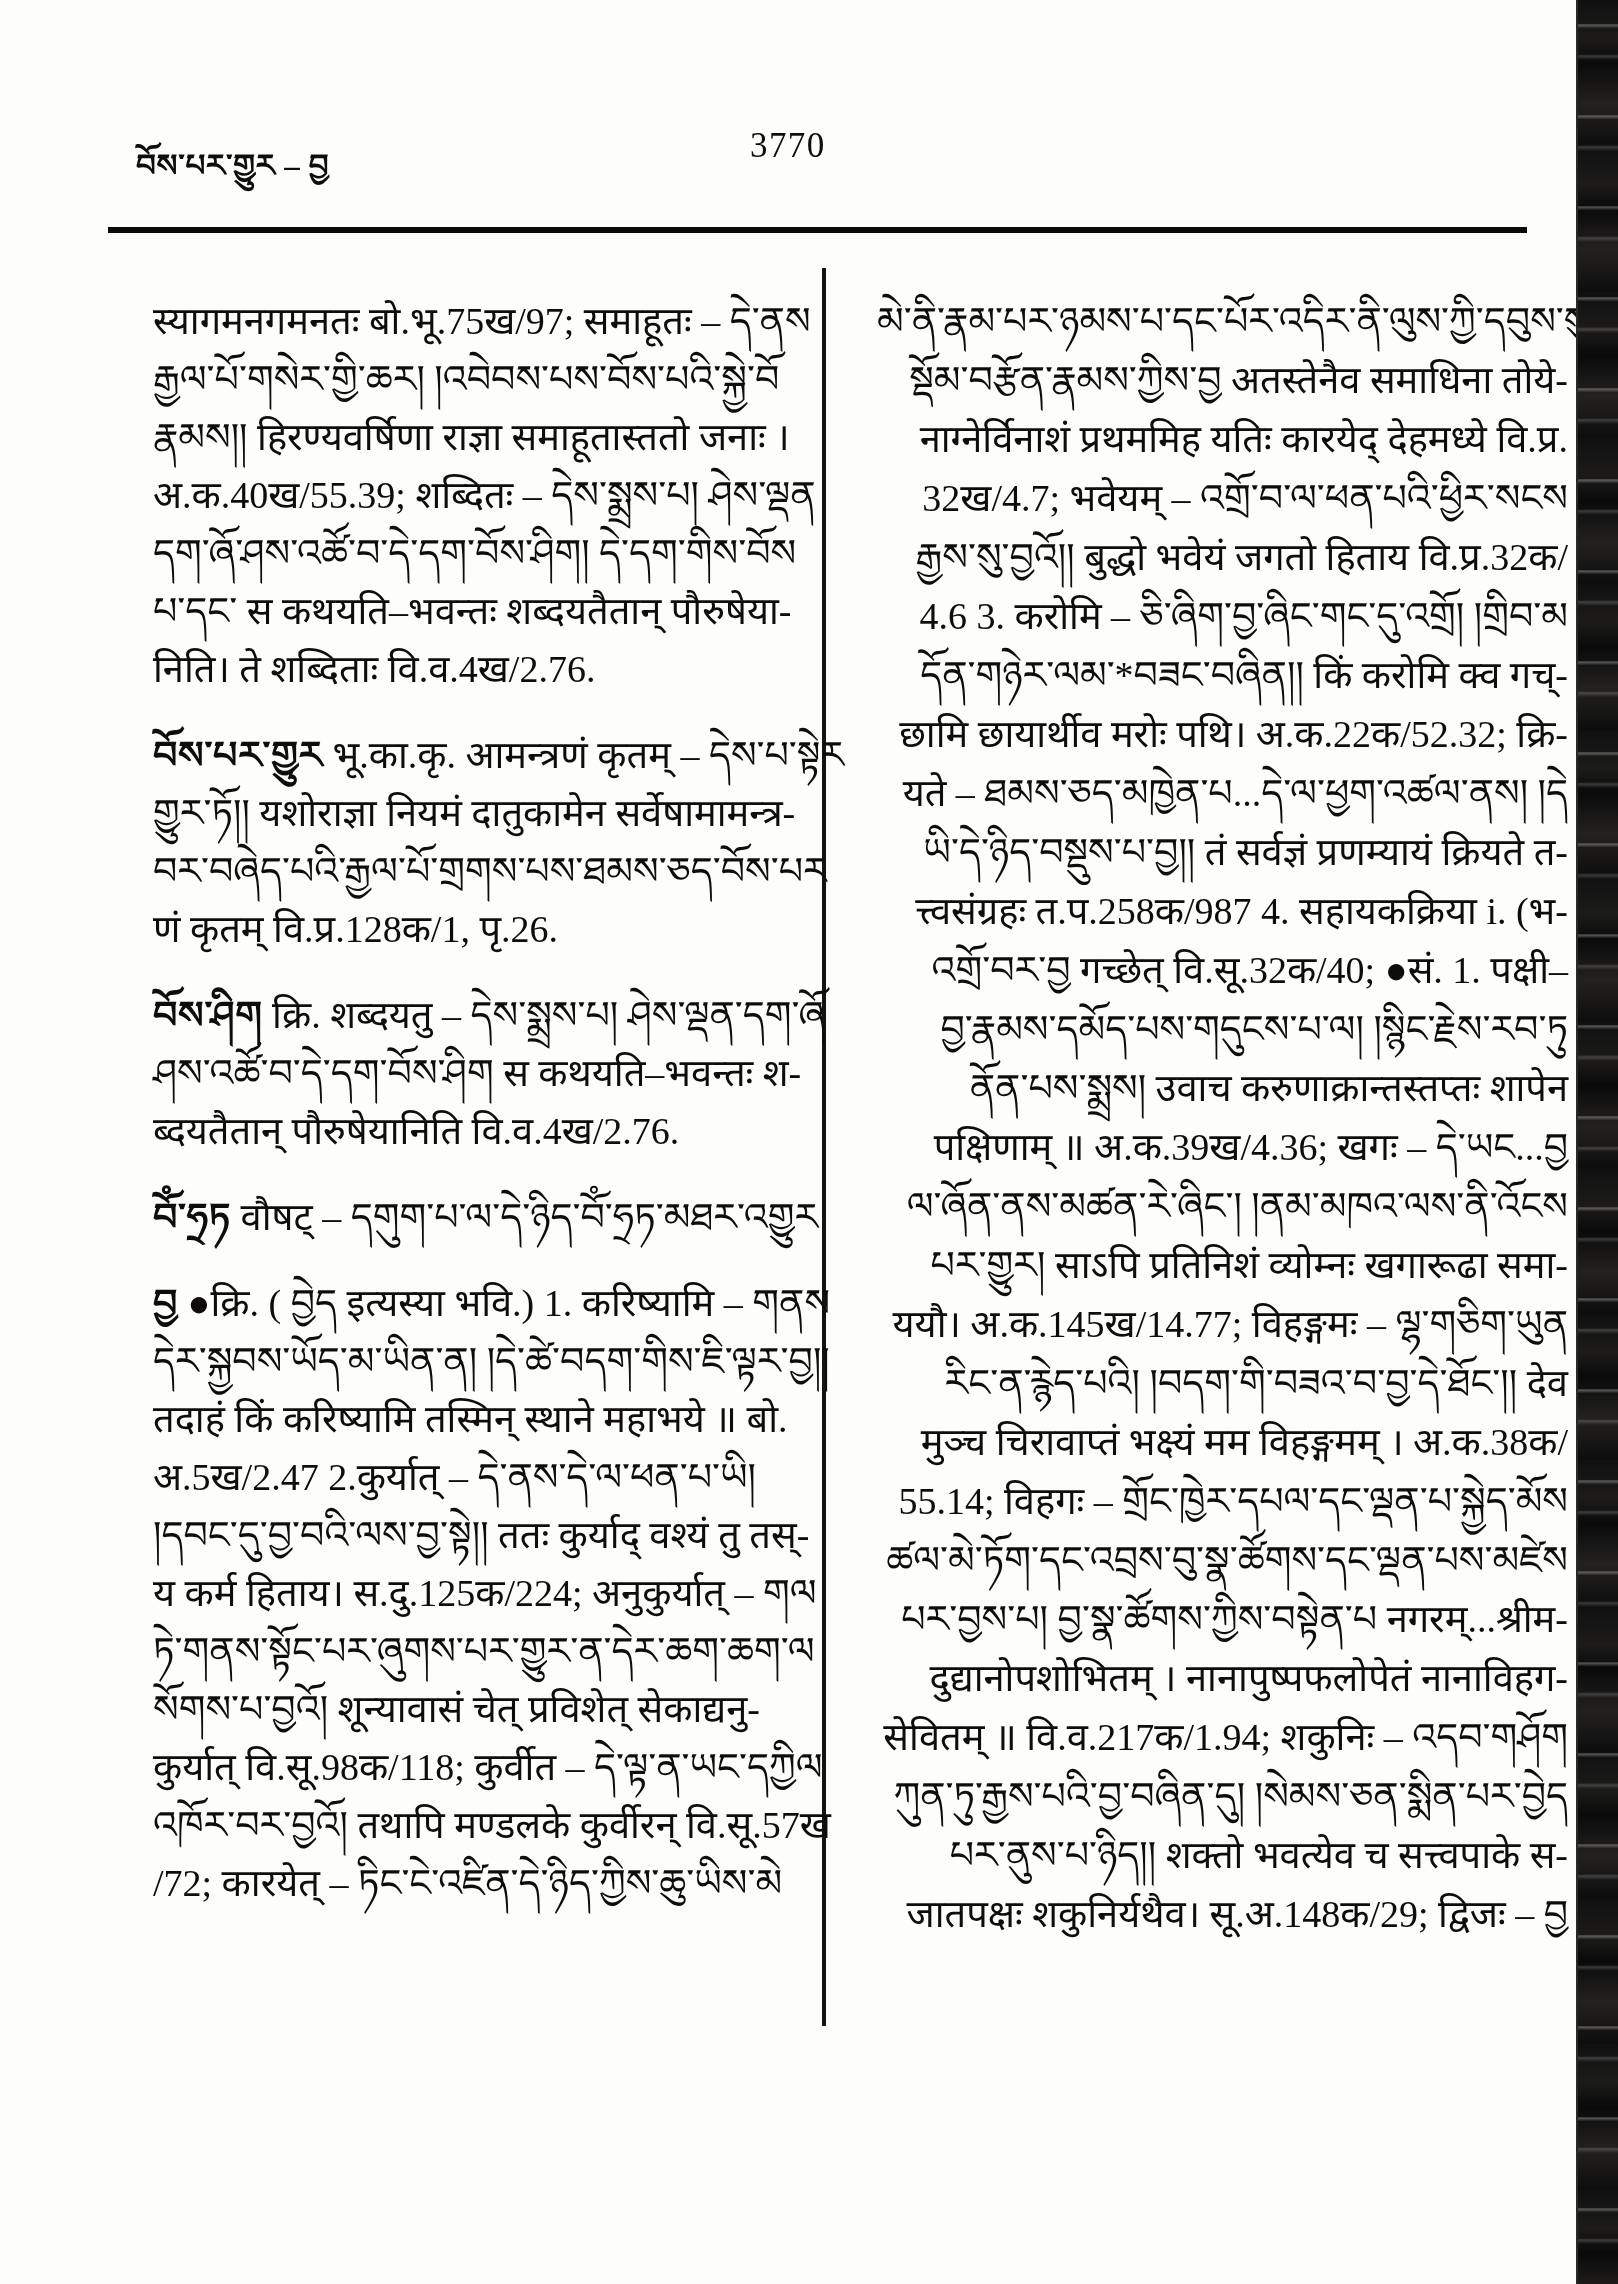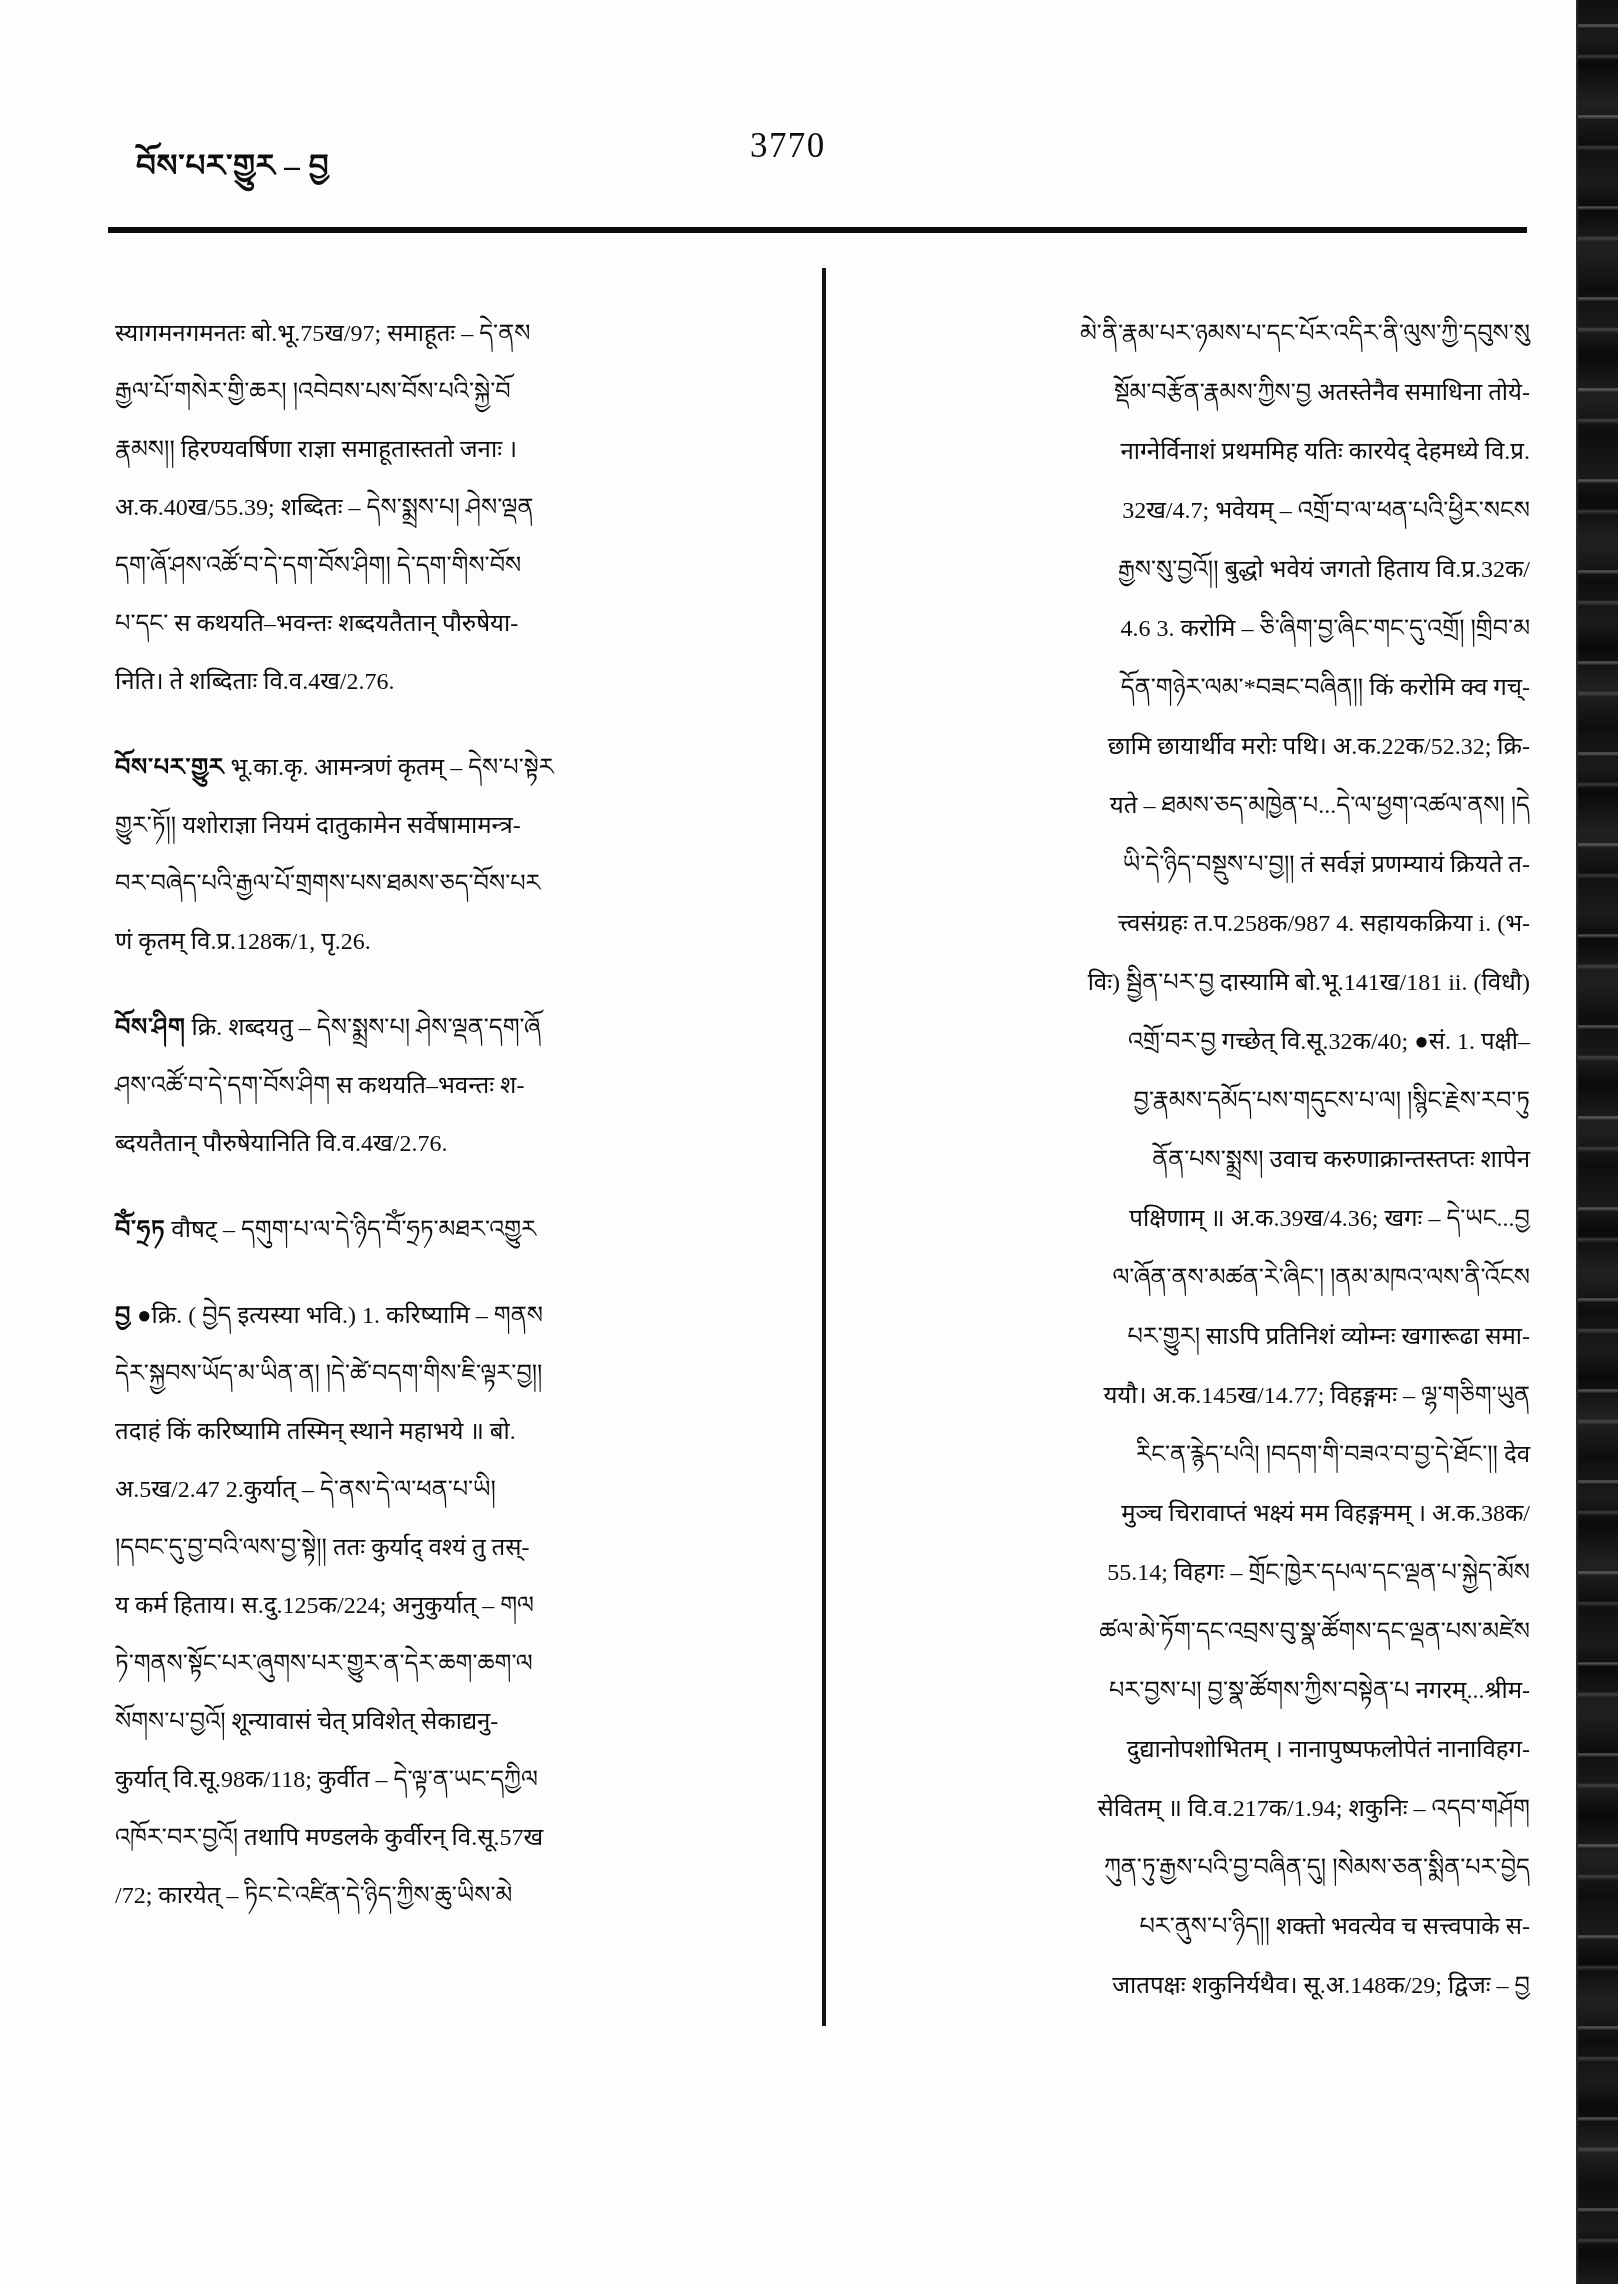--- a/index.html
+++ b/index.html
@@ -48,22 +48,23 @@
     background:#0b0b0b;
   }
   .col-divider{
     position:absolute;
     left:822px;top:268px;
     width:3.5px;height:1758px;
     background:#141414;
   }
   .column{
     position:absolute;
-    top:304px;
-    font-size:24px;
+    top:292px;
+    font-size:38px;
+    margin-left:38px;
   }
   .col-left{left:115px;width:677px;}
   .col-right{left:839px;width:691px;}
   .col-left .line{line-height:58px;}
   .col-right .line{line-height:59px;text-align:right;}
   .line{
     white-space:nowrap;
     overflow:visible;
   }
   .para{margin-bottom:28px;}
@@ -139,21 +140,20 @@
       <div class="line">སྡོམ་བརྩོན་རྣམས་ཀྱིས་བྱ अतस्तेनैव समाधिना तोये-</div>
       <div class="line">नाग्नेर्विनाशं प्रथममिह यतिः कारयेद् देहमध्ये वि.प्र.</div>
       <div class="line">32ख/4.7; भवेयम् – འགྲོ་བ་ལ་ཕན་པའི་ཕྱིར་སངས</div>
       <div class="line">རྒྱས་སུ་བྱའོ།། बुद्धो भवेयं जगतो हिताय वि.प्र.32क/</div>
       <div class="line">4.6  3. करोमि – ཅི་ཞིག་བྱ་ཞིང་གང་དུ་འགྲོ། །གྲིབ་མ</div>
       <div class="line">དོན་གཉེར་ལམ་*བཟང་བཞིན།། किं करोमि क्व गच्-</div>
       <div class="line">छामि छायार्थीव मरोः पथि। अ.क.22क/52.32; क्रि-</div>
       <div class="line">यते – ཐམས་ཅད་མཁྱེན་པ...དེ་ལ་ཕྱག་འཚལ་ནས། །དེ</div>
       <div class="line">ཡི་དེ་ཉིད་བསྡུས་པ་བྱ།། तं सर्वज्ञं प्रणम्यायं क्रियते त-</div>
       <div class="line">त्त्वसंग्रहः त.प.258क/987  4. सहायकक्रिया i. (भ-</div>
-      <div class="line">विः) སྦྱིན་པར་བྱ दास्यामि बो.भू.141ख/181  ii. (विधौ)</div>
       <div class="line">འགྲོ་བར་བྱ गच्छेत् वि.सू.32क/40;   ●सं. 1. पक्षी–</div>
       <div class="line">བྱ་རྣམས་དམོད་པས་གདུངས་པ་ལ། །སྙིང་རྗེས་རབ་ཏུ</div>
       <div class="line">ནོན་པས་སྨྲས།  उवाच करुणाक्रान्तस्तप्तः शापेन</div>
       <div class="line">पक्षिणाम् ॥ अ.क.39ख/4.36;  खगः – དེ་ཡང...བྱ</div>
       <div class="line">ལ་ཞོན་ནས་མཚན་རེ་ཞིང་། །ནམ་མཁའ་ལས་ནི་འོངས</div>
       <div class="line">པར་གྱུར། साऽपि प्रतिनिशं व्योम्नः खगारूढा समा-</div>
       <div class="line">ययौ। अ.क.145ख/14.77; विहङ्गमः – ལྷ་གཅིག་ཡུན</div>
       <div class="line">རིང་ན་རྙེད་པའི། །བདག་གི་བཟའ་བ་བྱ་དེ་ཐོང་།། देव</div>
       <div class="line">मुञ्च चिरावाप्तं भक्ष्यं मम विहङ्गमम् । अ.क.38क/</div>
       <div class="line">55.14; विहगः – གྲོང་ཁྱེར་དཔལ་དང་ལྡན་པ་སྐྱེད་མོས</div>

